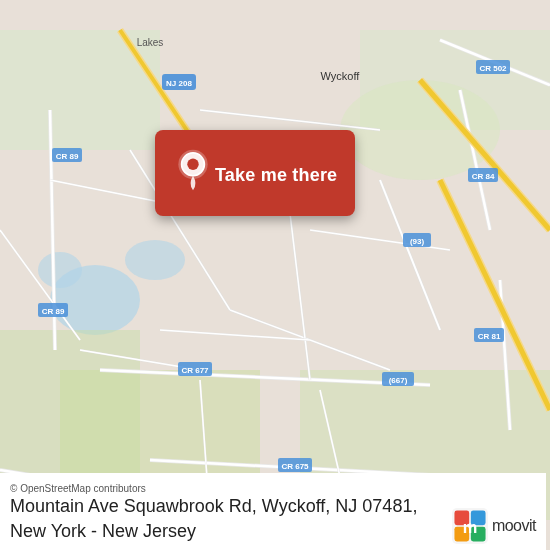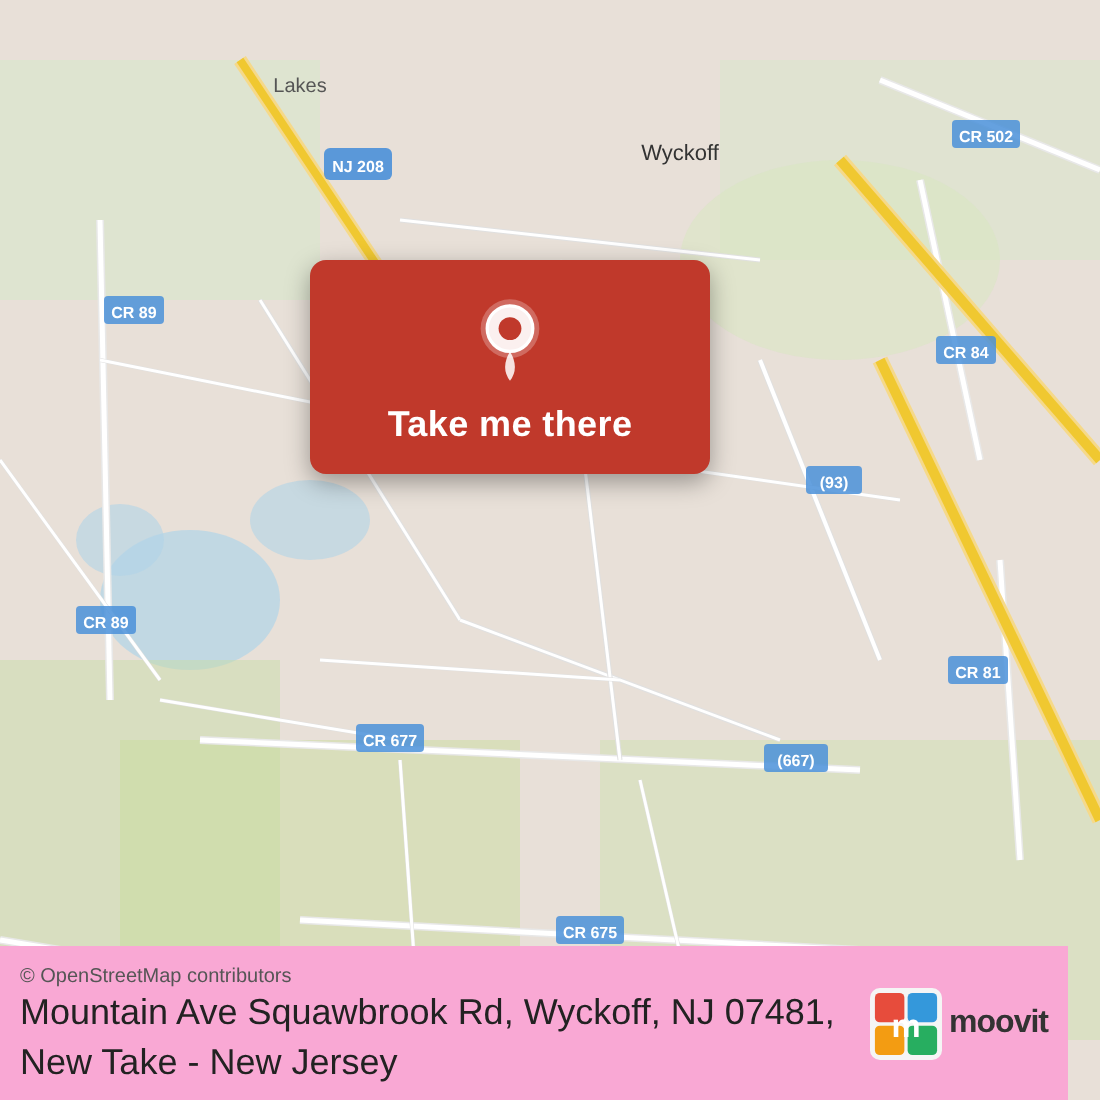--- a/index.html
+++ b/index.html
@@ -29,21 +29,21 @@
 
     
     #action-card {
       position: absolute;
       top: 130px;
       left: 155px;
       width: 200px;
       background-color: #c0392b;
       border-radius: 8px;
       display: flex;
-      flex-direction: column;
+      flex-direction: row;
       align-items: center;
       padding: 18px 16px 14px 16px;
       box-shadow: 0 4px 12px rgba(0,0,0,0.35);
     }
 
     #location-pin-icon {
       width: 44px;
       height: 44px;
       margin-bottom: 10px;
     }
@@ -55,25 +55,25 @@
       font-size: 18px;
       font-weight: 600;
       cursor: pointer;
       letter-spacing: 0.2px;
       white-space: nowrap;
     }
 
     
     #bottom-bar {
       position: absolute;
-      bottom: 0; left: 0; right: 16px;
-      background: #f9a8d4;
+      bottom: 0; left: 0; right: 4px;
+      background: #ffffff;
       padding: 8px 10px 6px 10px;
       display: flex;
-      align-items: center;
+      align-items: flex-end;
       justify-content: space-between;
     }
 
     #bottom-bar-left {
       display: flex;
       flex-direction: column;
     }
 
     #address-text {
       font-size: 18px;
@@ -240,35 +240,35 @@
     </svg>
 
     <button id="take-me-there-btn">Take me there</button>
   </div>
 
   <div id="bottom-bar">
     <div id="bottom-bar-left">
       <div id="osm-credit">© OpenStreetMap contributors</div>
       <div id="address-text">
         <span>Mountain Ave Squawbrook Rd, Wyckoff, NJ 07481,</span><br>
-        <span>New Take - New Jersey</span>
+        <span>New York - New Jersey</span>
       </div>
     </div>
 
     <div id="moovit-logo">
       <svg id="moovit-icon" viewBox="0 0 44 44" xmlns="http://www.w3.org/2000/svg">
 
         <rect width="44" height="44" rx="6" fill="#f5f5f5"></rect>
 
         <rect x="3" y="3" width="18" height="18" rx="3" fill="#e74c3c"></rect>
 
         <rect x="23" y="3" width="18" height="18" rx="3" fill="#3498db"></rect>
 
         <rect x="3" y="23" width="18" height="18" rx="3" fill="#f39c12"></rect>
 
         <rect x="23" y="23" width="18" height="18" rx="3" fill="#27ae60"></rect>
 
         <text x="22" y="30" text-anchor="middle" font-size="20" font-weight="bold" fill="white" font-family="Arial">m</text>
       </svg>
-      <span style="font-size:16px; font-weight:700; color:#333; letter-spacing:-0.5px;">moovit</span>
+      <span style="font-size:16px; font-weight:400; color:#333; letter-spacing:-0.5px;">moovit</span>
     </div>
   </div>
 </div>
 
 </body></html>

